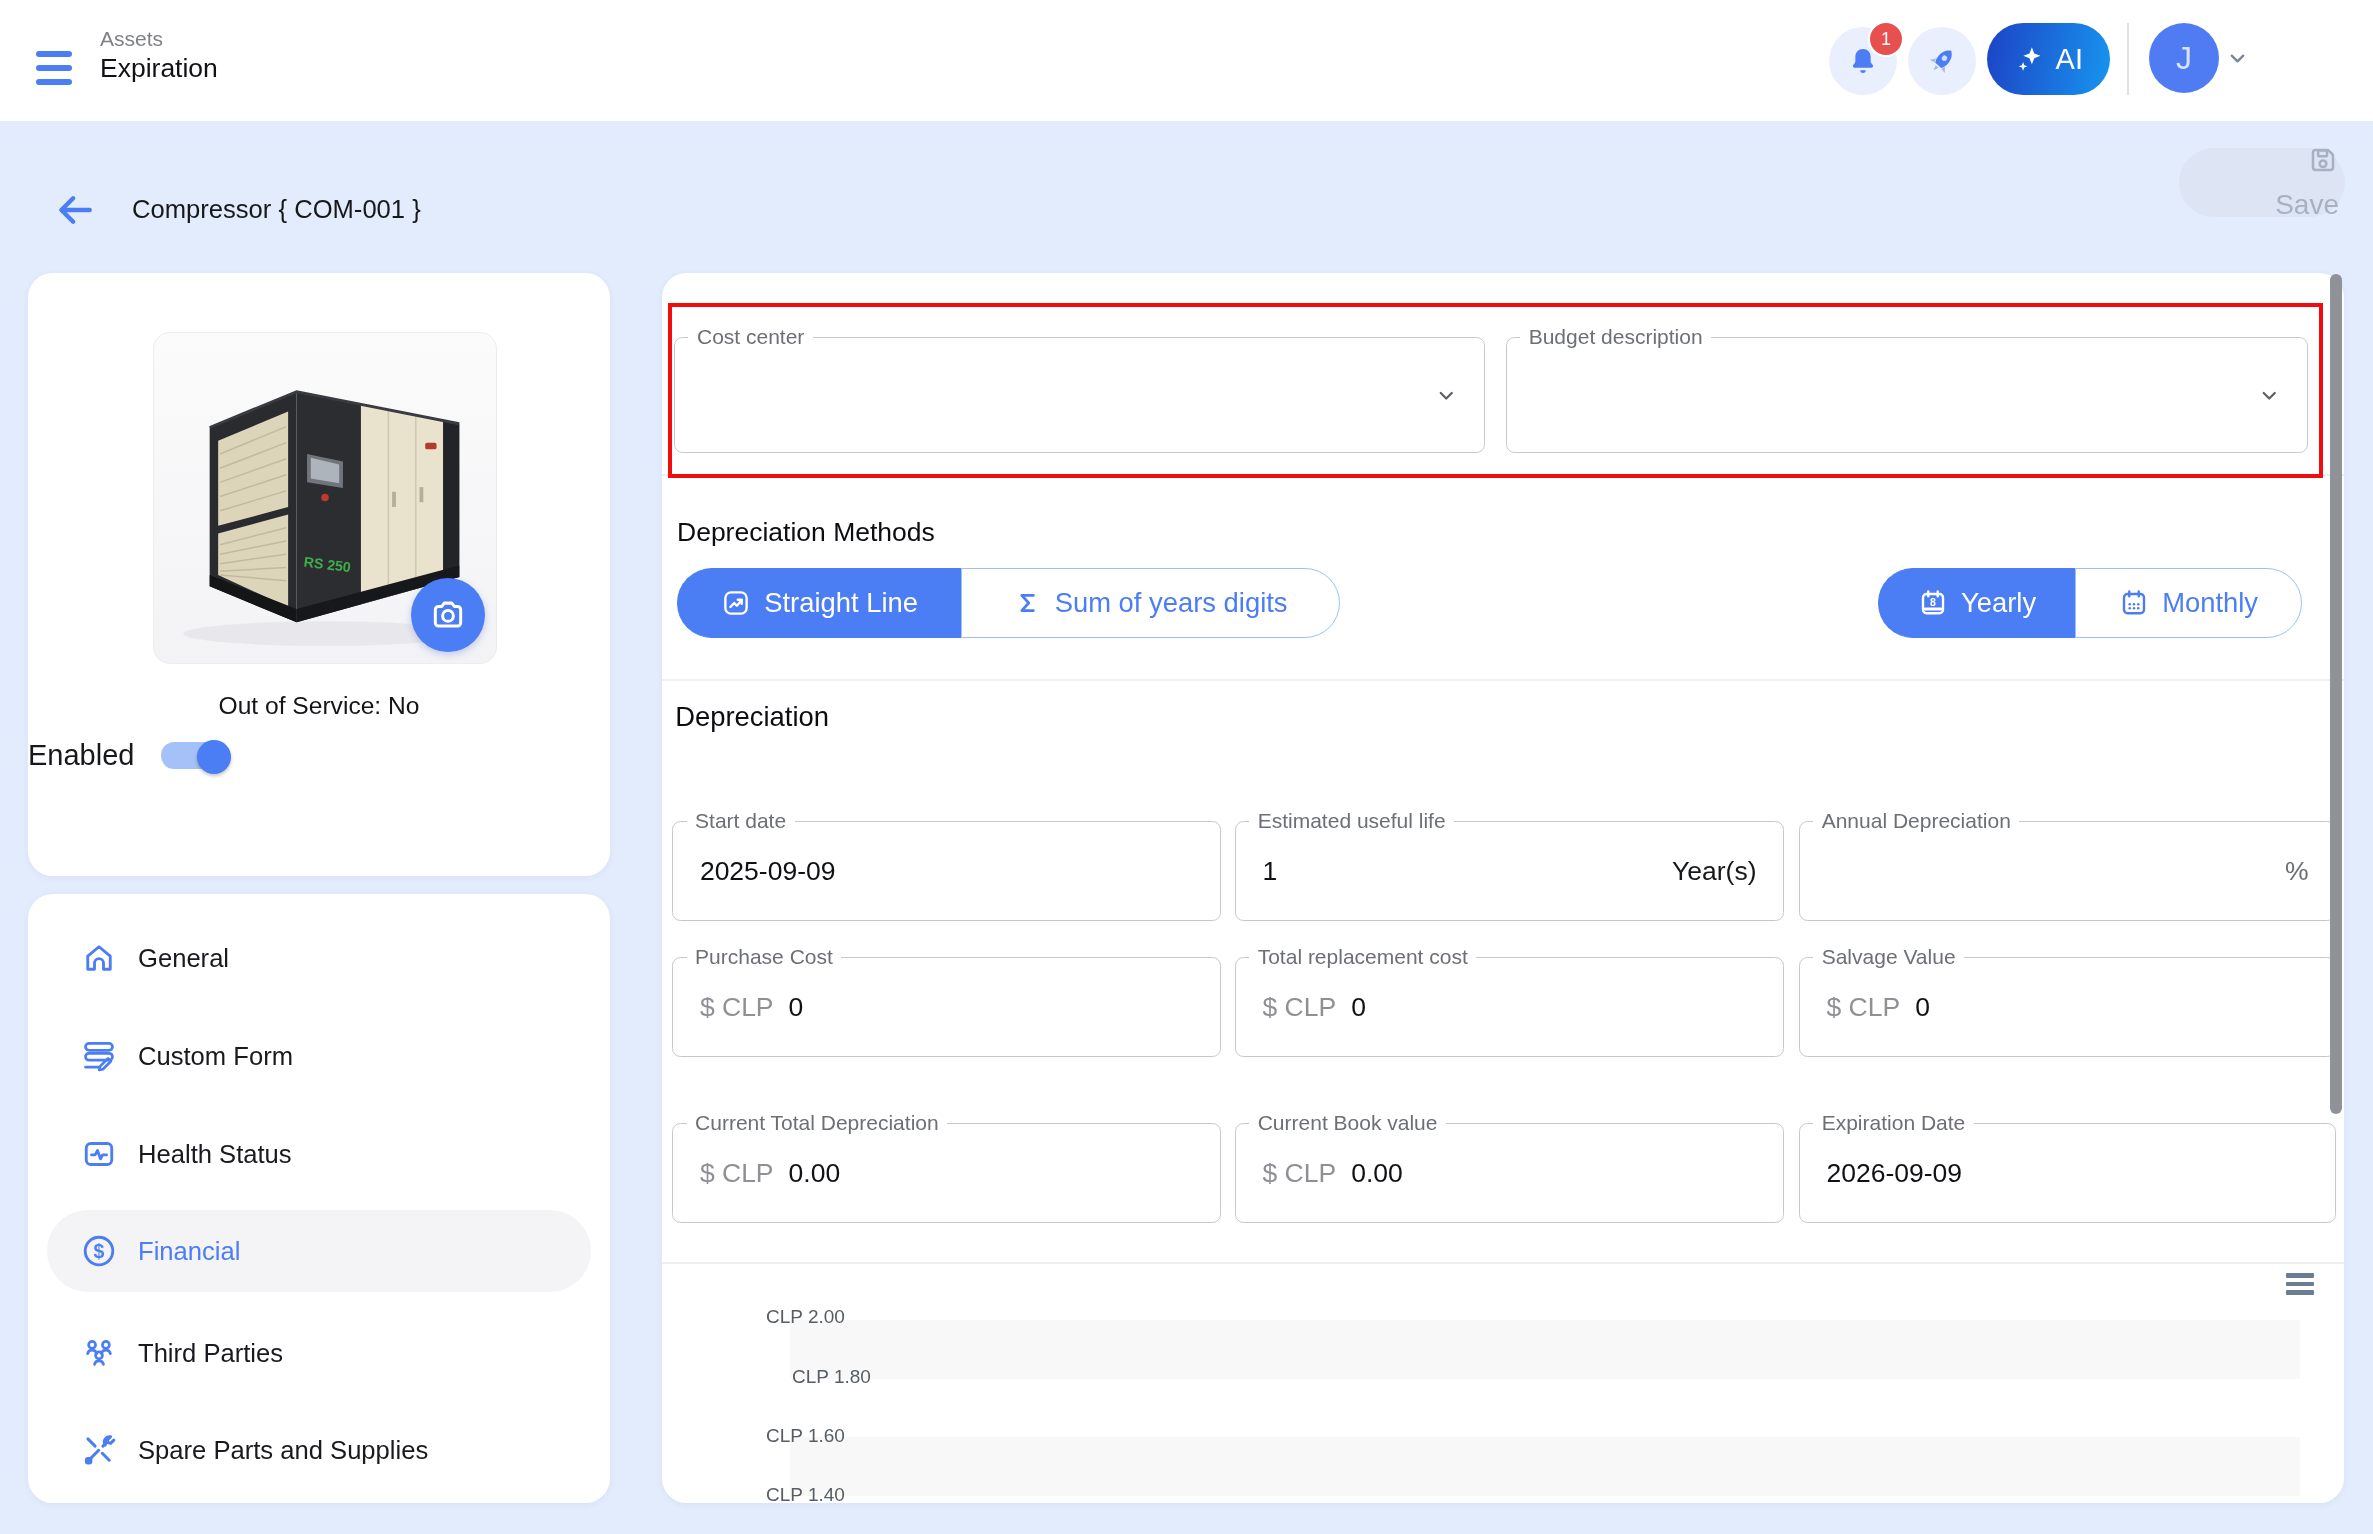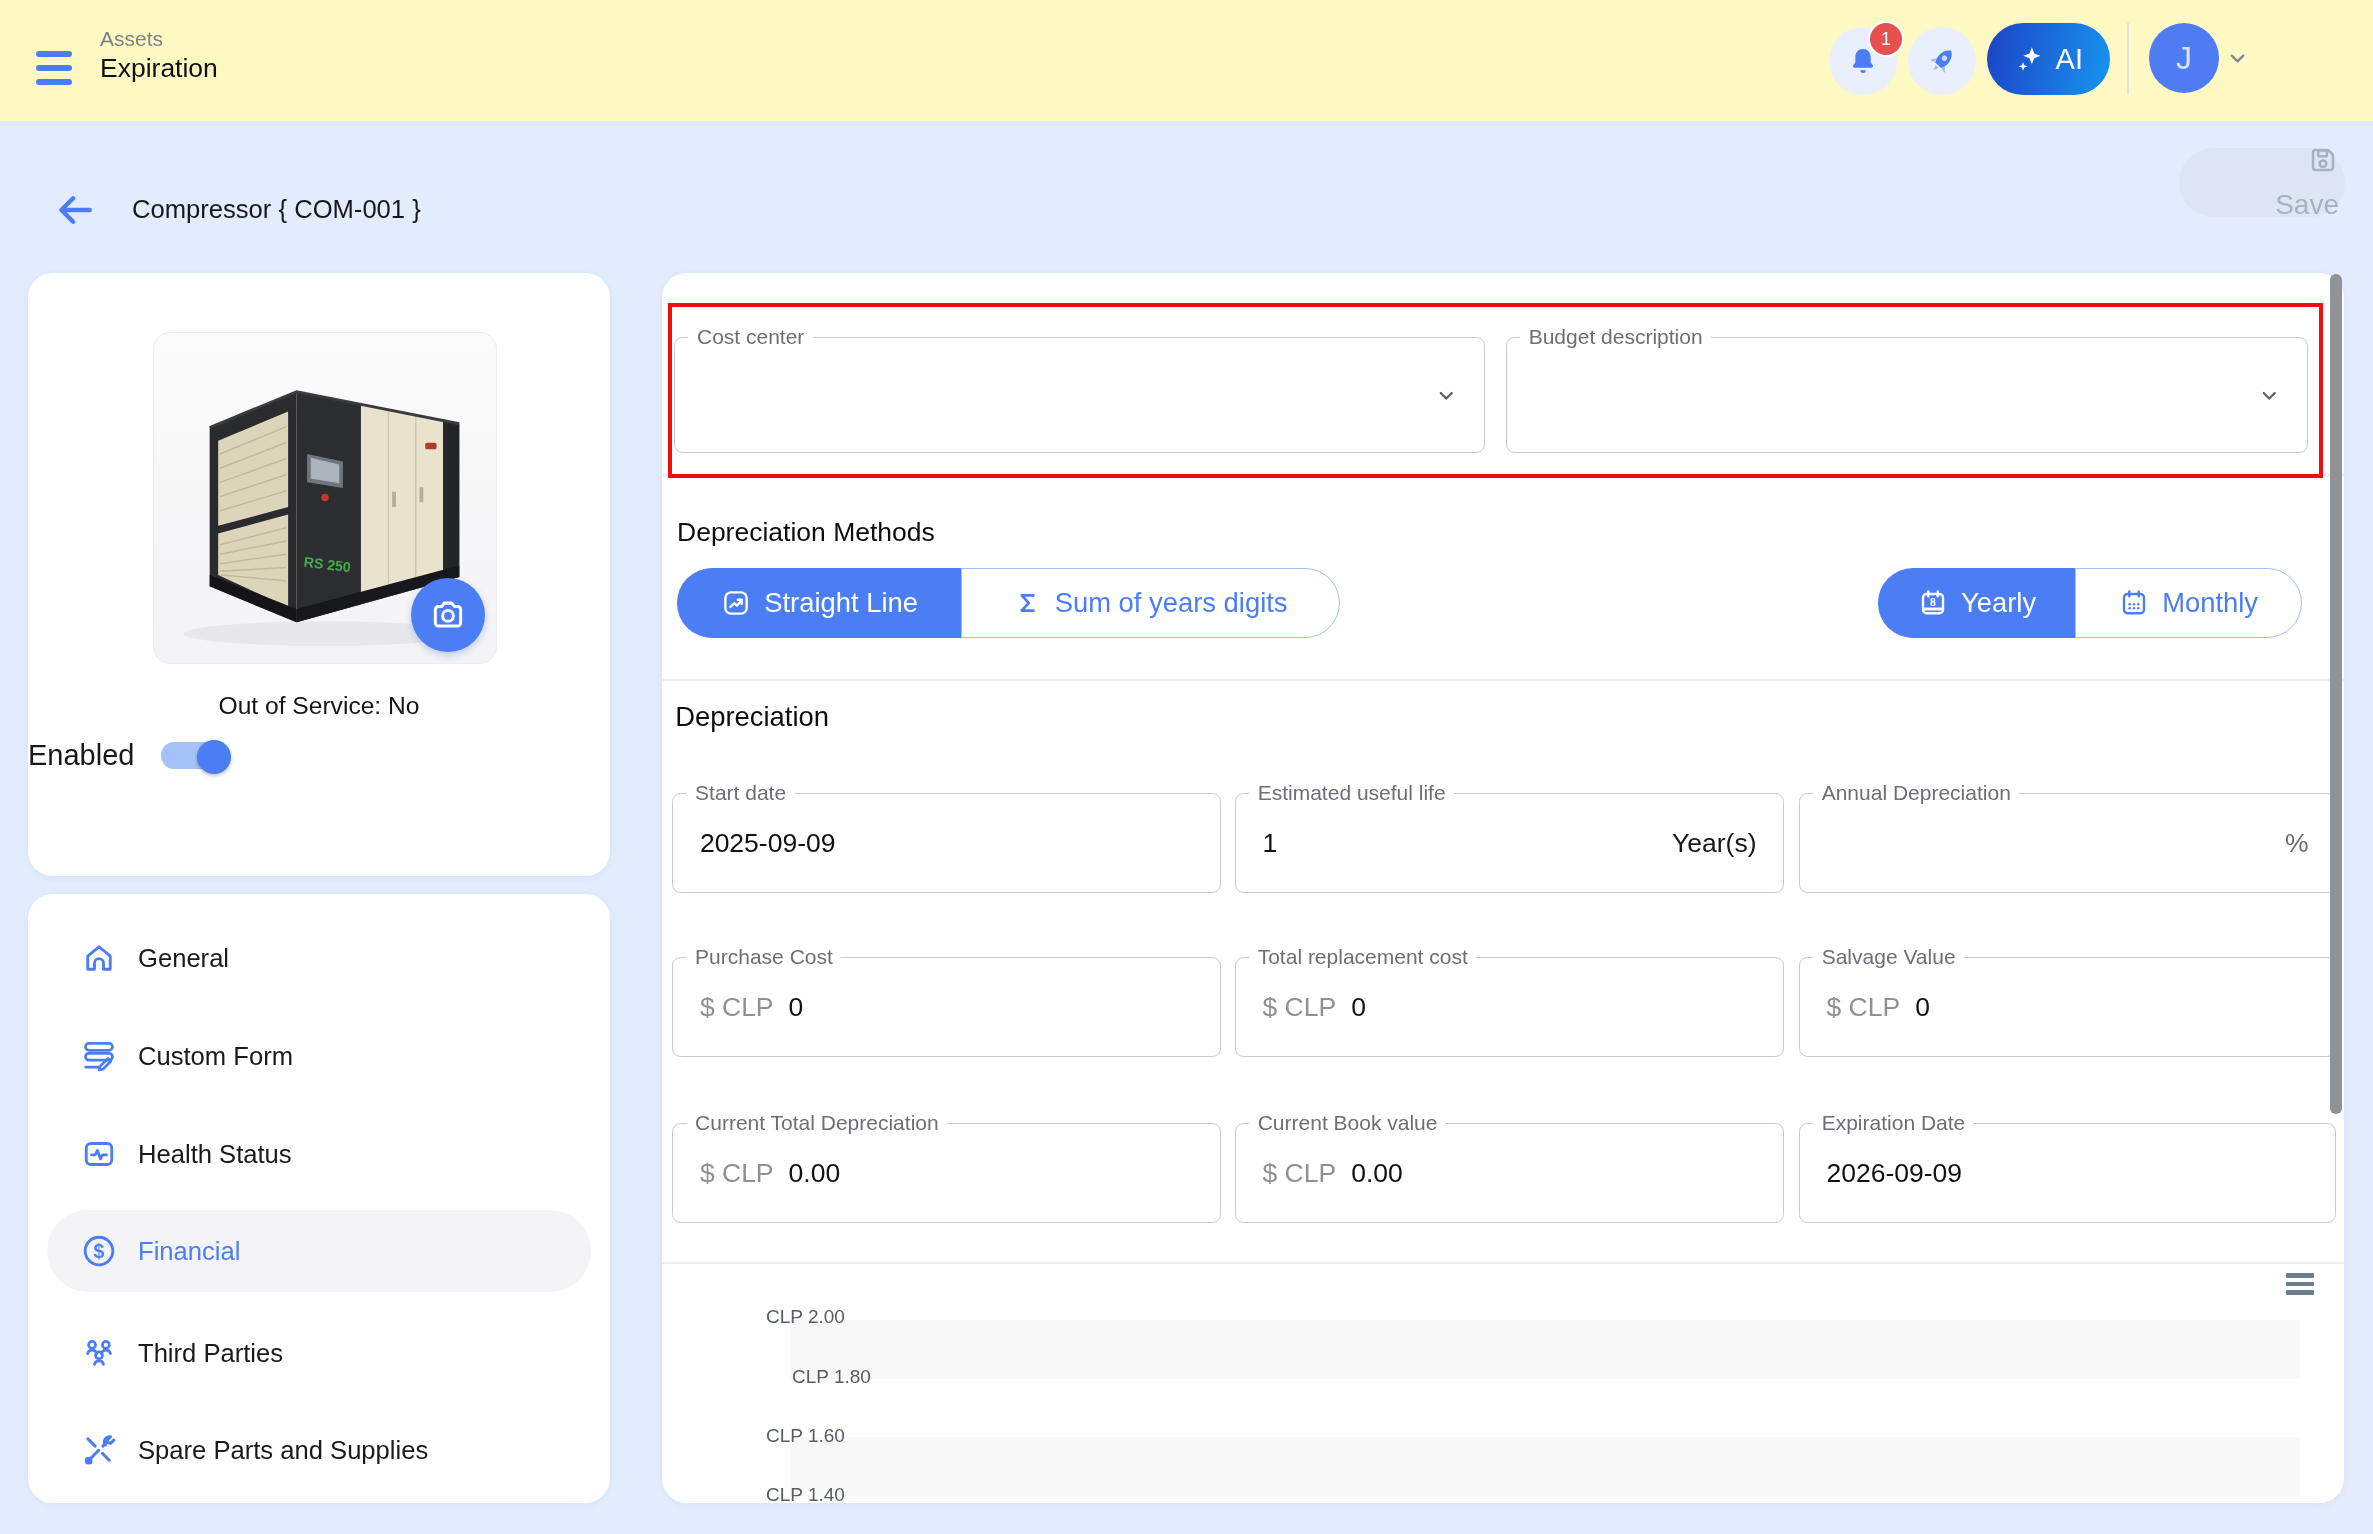--- a/index.html
+++ b/index.html
@@ -1,19 +1,19 @@
 <!DOCTYPE html>
 <html style="font-size:15px"><head>
 <meta charset="utf-8">
 <style>
   html,body{margin:0;padding:0;}
   body{width:2373px;height:1535px;overflow:hidden;background:#e3ecfc;
        font-family:"Liberation Sans",sans-serif;color:#17181a;position:relative;}
   
-  .topbar{position:absolute;left:0;top:0;width:2373px;height:121px;background:#fef9c3;}
+  .topbar{position:absolute;left:0;top:0;width:2373px;height:121px;background:#ffffff;}
   .hamburger{position:absolute;left:36px;top:49px;width:36px;height:38px;cursor:pointer;background:none;border:none;padding:0;}
   .hamburger span{display:block;width:36px;height:6.6px;border-radius:3.8px;background:#4b7df4;margin-bottom:7.6px;}
   .crumb-top{position:absolute;left:100px;top:26.5px;font-size:21px;color:#7f8187;}
   .crumb-title{position:absolute;left:100px;top:53px;font-size:26.5px;font-weight:500;color:#101114;}
   .icon-chip{position:absolute;width:68px;height:68px;border-radius:50%;background:#e9effc;display:flex;align-items:center;justify-content:center;cursor:pointer;}
   .chip-bell{left:1829px;top:26.5px;}
   .chip-rocket{left:1908px;top:26.5px;}
   .badge{position:absolute;left:1868px;top:21px;width:32px;height:32px;border-radius:50%;background:#e85050;border:2.8px solid #fff;color:#fff;font-size:18px;display:flex;align-items:center;justify-content:center;z-index:3;}
   .ai-pill{position:absolute;left:1987px;top:23px;width:123px;height:72px;border-radius:36px;border:none;cursor:pointer;
            background:linear-gradient(100deg,#1d43c5 0%,#1795ef 100%);display:flex;align-items:center;justify-content:center;gap:9.5px;}
@@ -60,21 +60,21 @@
   .sel-value{position:absolute;left:24.6px;top:42px;font-size:26.5px;}
   .hr{position:absolute;left:0;width:1682px;height:1.9px;background:#efeff1;}
   .methods-title{position:absolute;left:15px;top:244px;font-size:26.5px;font-weight:500;color:#0c0d10;}
   .seg{position:absolute;top:295px;height:70px;display:flex;align-items:center;justify-content:center;gap:13.2px;
        font-size:27.4px;font-weight:500;border:1.4px solid #9fc0f5;cursor:pointer;box-sizing:border-box;background:#fff;color:#4b7df4;padding:0;font-family:inherit;}
   .seg.on{background:#4b7df4;color:#fff;border-color:#4b7df4;}
   .seg-left{border-radius:35px 0 0 35px;border-right:none;}
   .seg-right{border-radius:0 35px 35px 0;}
   .dep-title{position:absolute;left:13.2px;top:428px;font-size:27.4px;font-weight:500;color:#0c0d10;}
   .field{height:98px;}
-  .frow1{top:520px;} .frow2{top:684px;} .frow3{top:850px;}
+  .frow1{top:548px;} .frow2{top:684px;} .frow3{top:850px;}
   .fcol1{left:10.4px;width:547px;} .fcol2{left:573px;width:547px;} .fcol3{left:1137px;width:535px;}
   .fval{position:absolute;left:0;top:0;width:100%;height:100%;display:flex;align-items:center;padding:0 26.5px;box-sizing:border-box;font-size:26.5px;color:#101114;}
   .fprefix{color:#8f9096;margin-right:15px;}
   .fsuffix{margin-left:auto;color:#17181a;}
   .fsuffix.gray{color:#6a6d72;}
   .chart-menu{position:absolute;left:1624px;top:997px;width:32px;height:28px;cursor:pointer;background:none;border:none;padding:0;}
   .chart-menu span{display:block;width:28px;height:4.7px;background:#6b7e91;margin-bottom:3.8px;border-radius:0.9px;}
   .band{position:absolute;left:128px;width:1510px;height:59px;background:#f8f8f9;}
   .ytick{position:absolute;left:104px;font-size:19px;color:#565d64;z-index:2;text-align:center;}
   .scroll-thumb{position:absolute;left:2330px;top:274px;width:12.3px;height:840px;border-radius:6.6px;background:#8f9296;cursor:pointer;}

